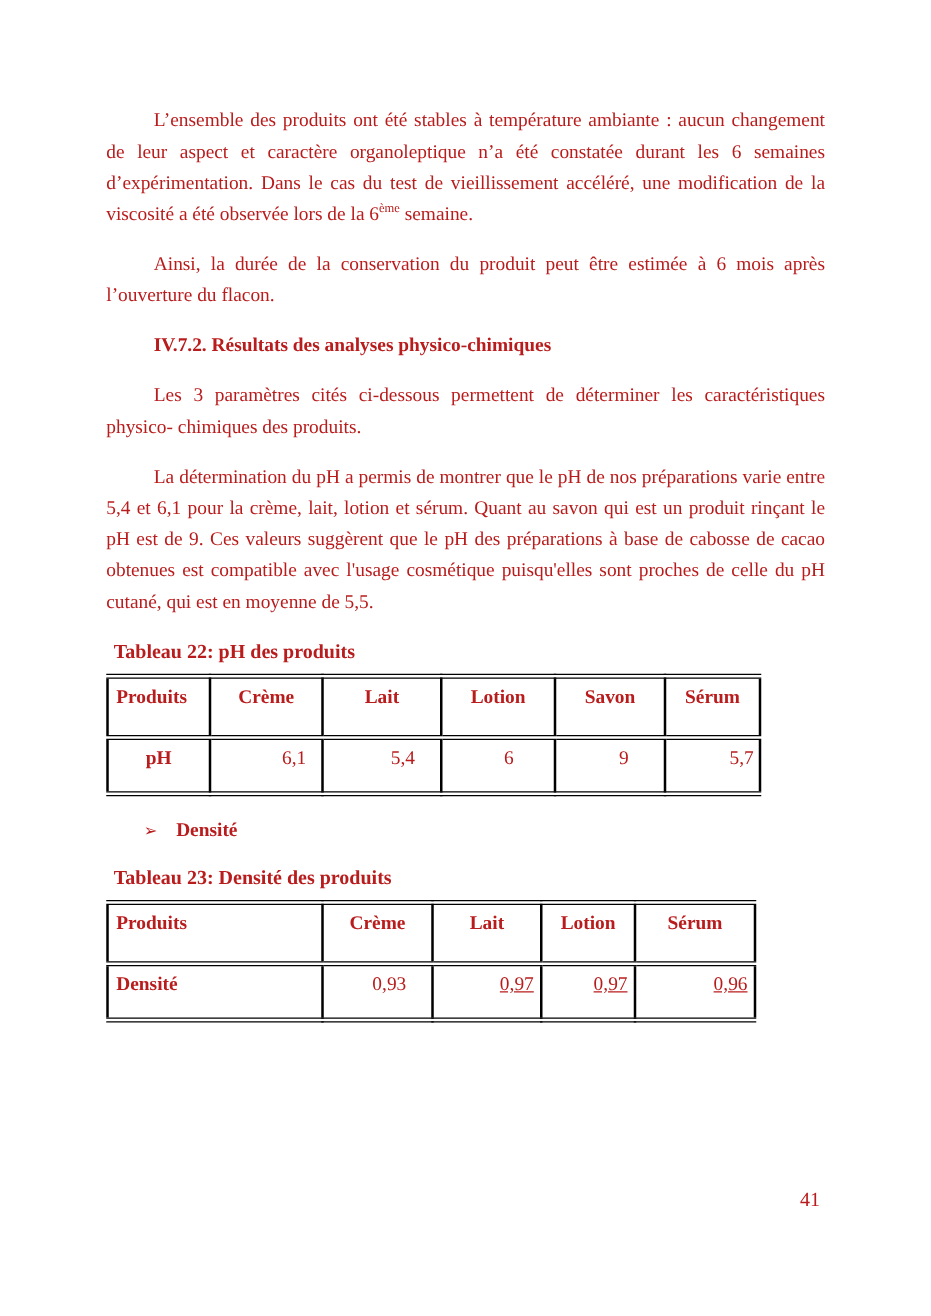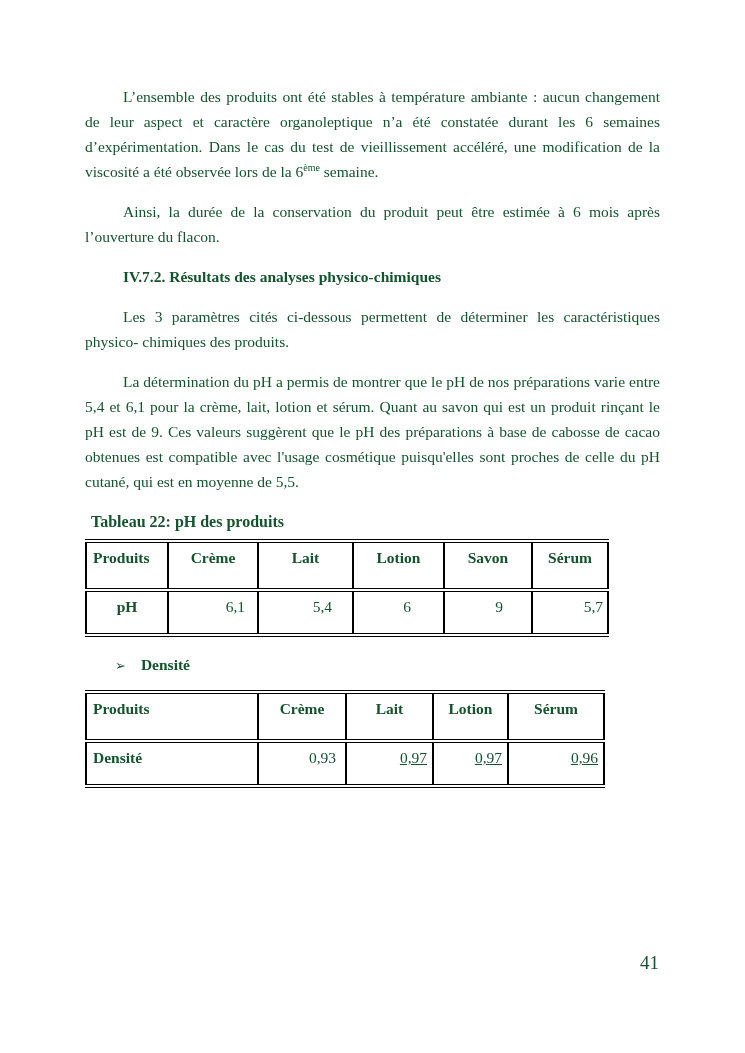--- a/index.html
+++ b/index.html
@@ -1,21 +1,21 @@
 <!DOCTYPE html>
 <html><head>
 <meta charset="utf-8">
 <style>
   html, body { margin: 0; padding: 0; background: #ffffff; }
   .page {
     position: relative;
     width: 745px;
     height: 1053px;
     background: #ffffff;
-    color: #14532d;
+    color: #b91c1c;
     font-family: "Liberation Serif", serif;
     overflow: hidden;
   }
   .content {
     position: absolute;
     left: 85px;
     top: 84px;
     width: 575px;
   }
   .para {
@@ -87,27 +87,27 @@
   .dtable tr.hrow th.left { text-align: left; padding-left: 6px; }
   .dtable tr.drow td { height: 34px; }
   .t22 .rowlabel { font-weight: bold; text-align: center; }
   .t23 .rowlabel { font-weight: bold; text-align: left; padding-left: 6px; }
   .t22 td.v { text-align: right; }
   .t22 td.v1 { padding-right: 12px; }
   .t22 td.v2 { padding-right: 20px; }
   .t22 td.v3 { padding-right: 32px; }
   .t22 td.v4 { padding-right: 28px; }
   .t22 td.v5 { padding-right: 4px; }
-  .t23 td.vr { text-align: right; padding-right: 9px; }
+  .t23 td.vr { text-align: right; padding-right: 20px; }
   .t23 td.vl { text-align: right; padding-left: 4px; text-decoration: underline; }
   .pagenum {
     position: absolute;
     left: 640px;
     top: 952px;
-    font-size: 19px;
+    font-size: 16px;
   }
 </style>
 </head>
 <body>
 
 <div class="page">
   <div class="content">
 
     <p class="para"><span>L’ensemble des produits ont été stables à température ambiante : aucun changement de leur aspect et caractère organoleptique n’a été constatée durant les 6 semaines d’expérimentation. Dans le cas du test de vieillissement accéléré, une modification de la viscosité a été observée lors de la 6</span><sup class="ord">ème</sup><span> semaine.</span></p>
 
@@ -148,20 +148,21 @@
         <td class="v v4">9</td>
         <td class="v v5">5,7</td>
       </tr>
     </tbody>
       </table>
 
     <div class="bullet-line bl2">
       <span class="bullet-glyph">➢</span><span>Densité</span>
     </div>
 
+    <p class="caption">Tableau 23: Densité des produits</p>
 
     <table class="dtable t23">
       <colgroup>
         <col style="width:172px">
           <col style="width:88px">
           <col style="width:87px">
           <col style="width:75px">
           <col style="width:96px">
       </colgroup>
       <tbody>

